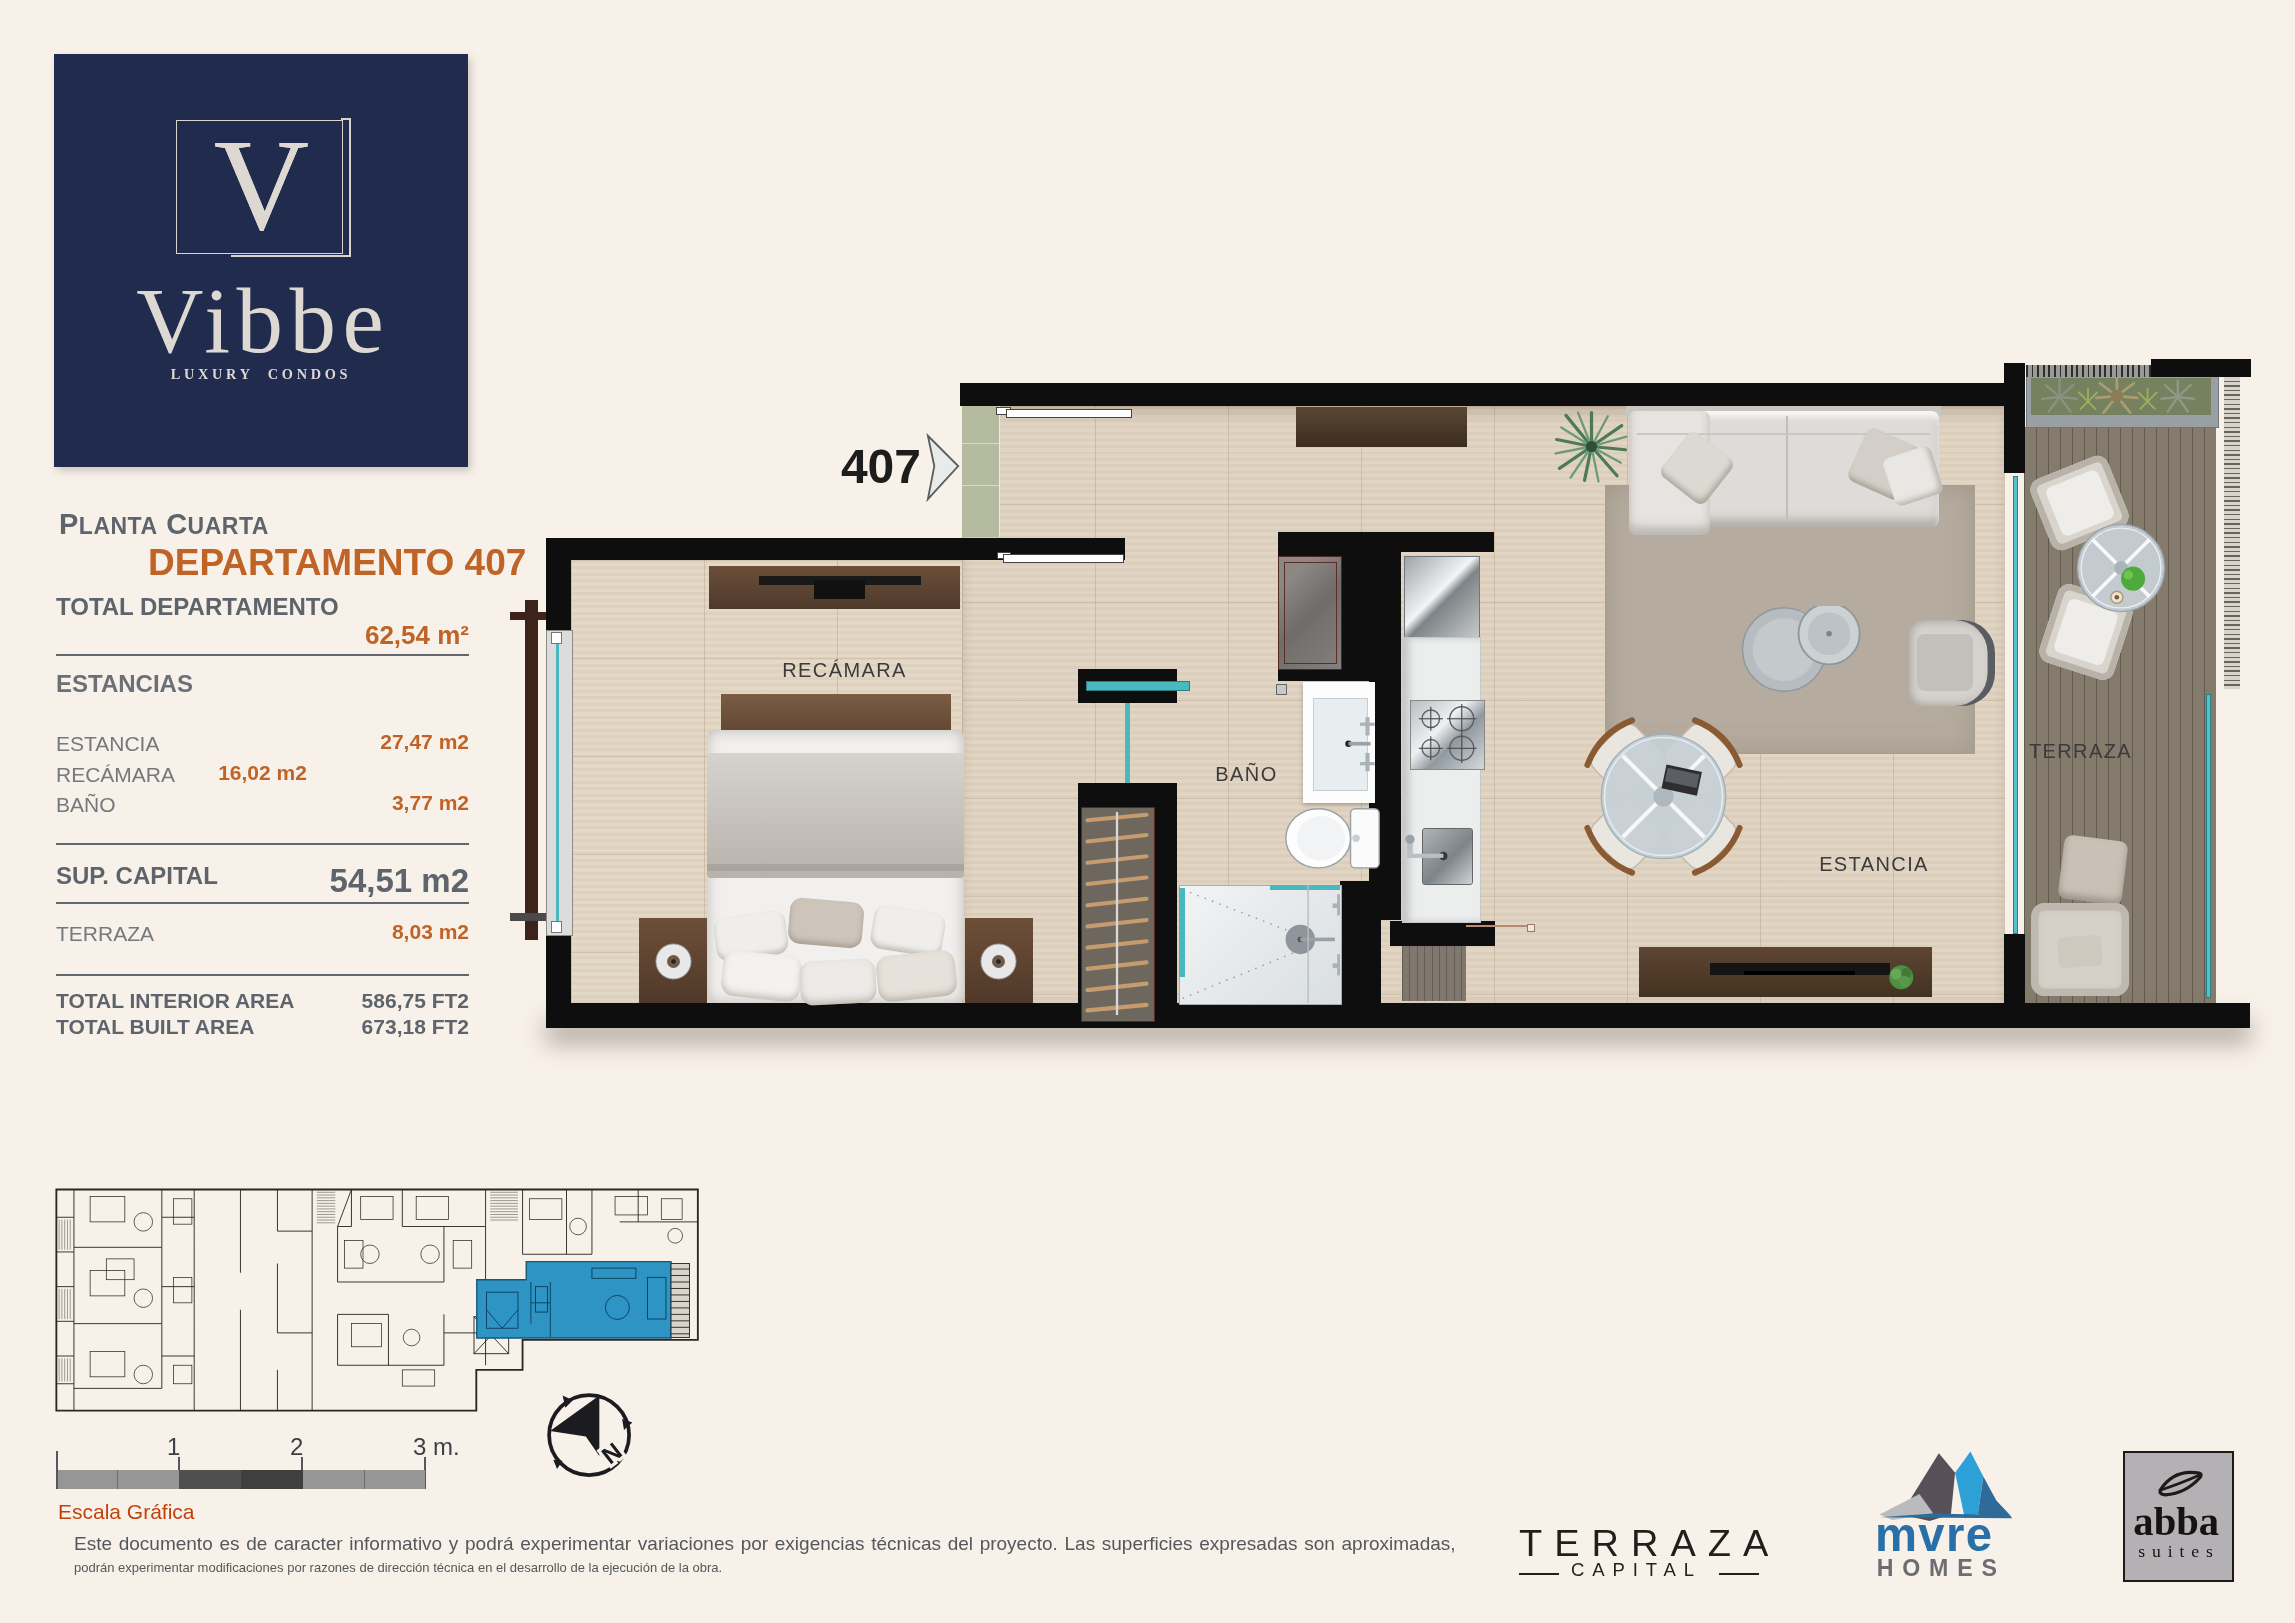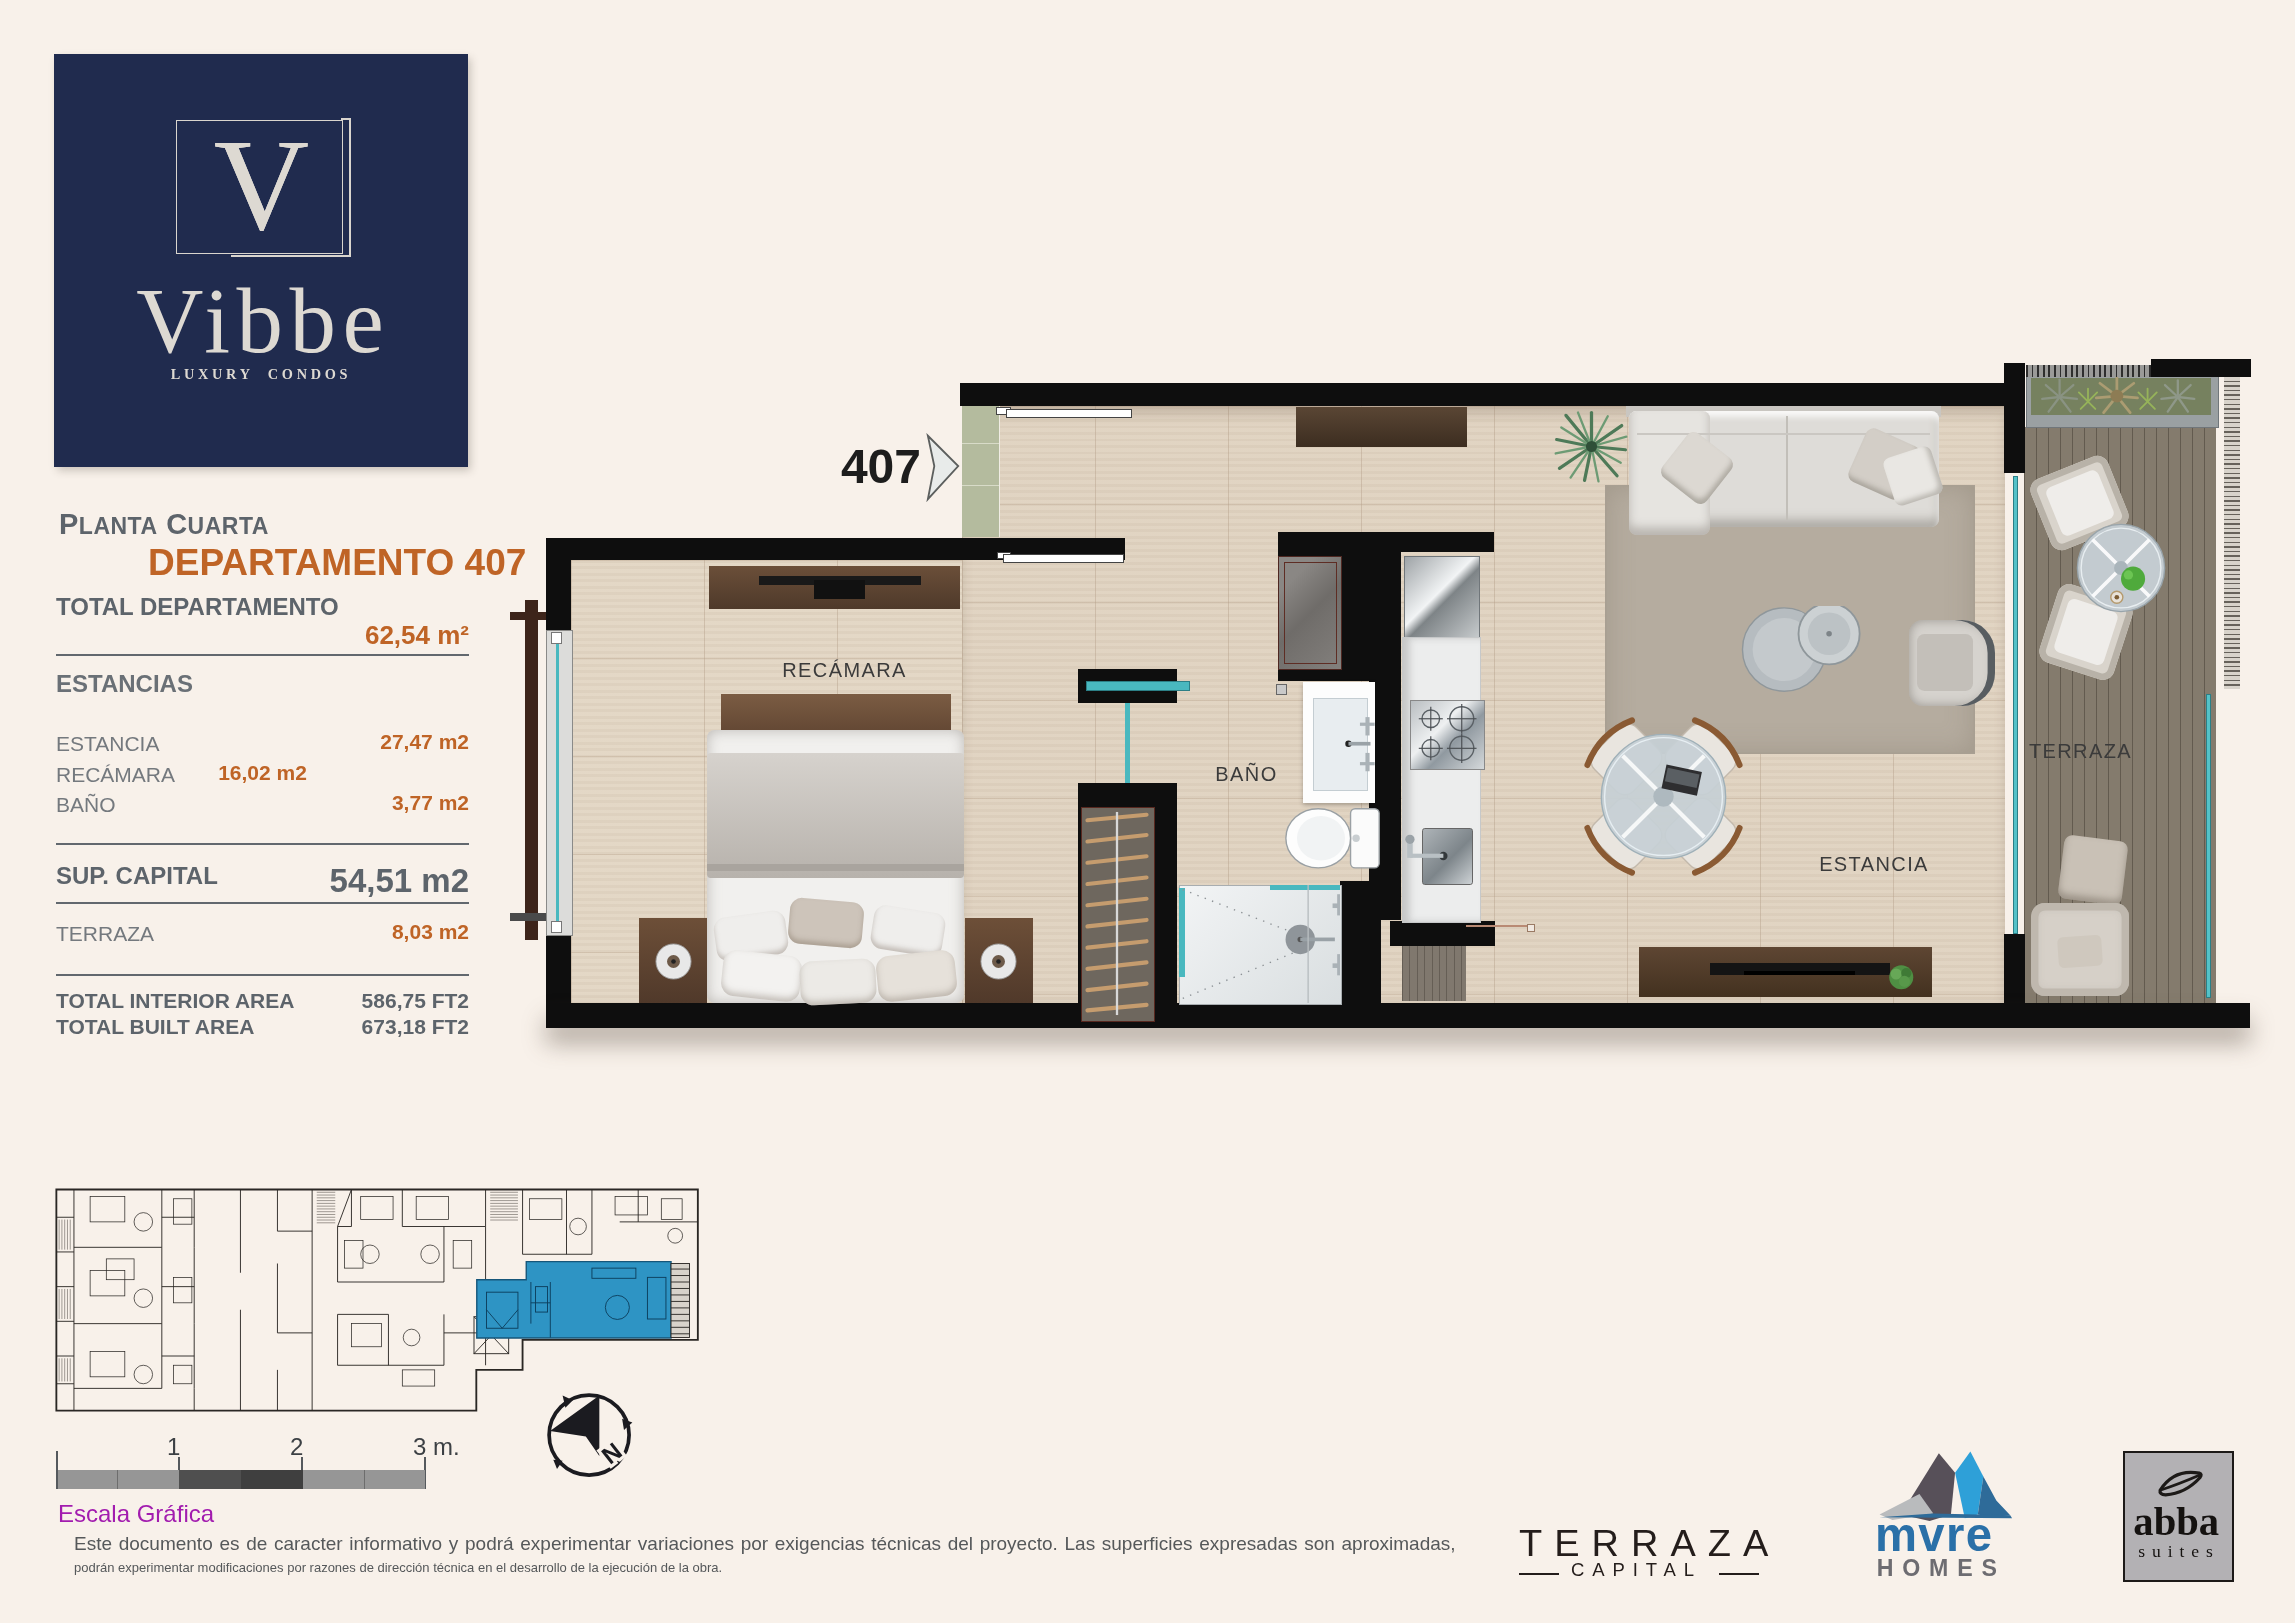--- a/index.html
+++ b/index.html
@@ -517,21 +517,21 @@
 <div class="abs" style="left:167px;top:1433px;font-size:24px;color:#3c4044;">1</div>
 <div class="abs" style="left:290px;top:1433px;font-size:24px;color:#3c4044;">2</div>
 <div class="abs" style="left:413px;top:1433px;font-size:24px;color:#3c4044;">3 m.</div>
 
 <div class="abs" style="left:58px;top:1470px;width:367px;height:19.4px;background:#969696;"></div>
 <div class="abs" style="left:179px;top:1470px;width:62px;height:19.4px;background:#4f4f4f;"></div>
 <div class="abs" style="left:241px;top:1470px;width:62px;height:19.4px;background:#3f3f3f;"></div>
 <div class="abs" style="left:117px;top:1470px;width:1.4px;height:19.4px;background:#6d6d6d;"></div>
 <div class="abs" style="left:364px;top:1470px;width:1.4px;height:19.4px;background:#6d6d6d;"></div>
 
-<div class="abs" style="left:58px;top:1500px;font-size:24px;color:#a21caf;">Escala Gráfica</div>
+<div class="abs" style="left:58px;top:1500px;font-size:21px;color:#c2410c;">Escala Gráfica</div>
 
 <svg class="abs" style="left:544px;top:1390px;" width="93" height="93" viewBox="0 0 200 200">
   <circle cx="97" cy="97" r="86" fill="none" stroke="#1b1b20" stroke-width="8"></circle>
   <polygon points="40,12 62,22 46,38" fill="#1b1b20"></polygon>
   <polygon points="190,70 172,86 168,62" fill="#1b1b20"></polygon>
   <polygon points="20,150 40,152 28,170" fill="#1b1b20"></polygon>
   <polygon points="119,12 119,142 90,100 13,88" fill="#1b1b20"></polygon>
   <g transform="translate(142,162) rotate(-38)">
       <text x="0" y="0" font-size="52" font-weight="bold" fill="#1b1b20" style="paint-order:stroke;stroke:#f8f1ea;stroke-width:14px;">N</text>
     </g>

